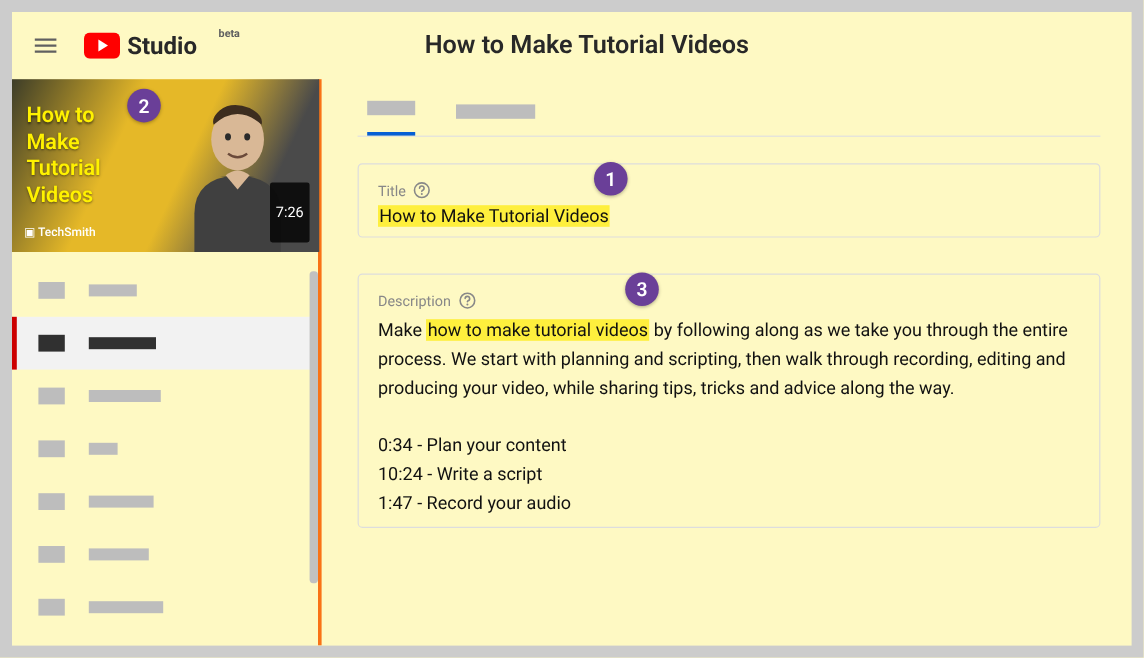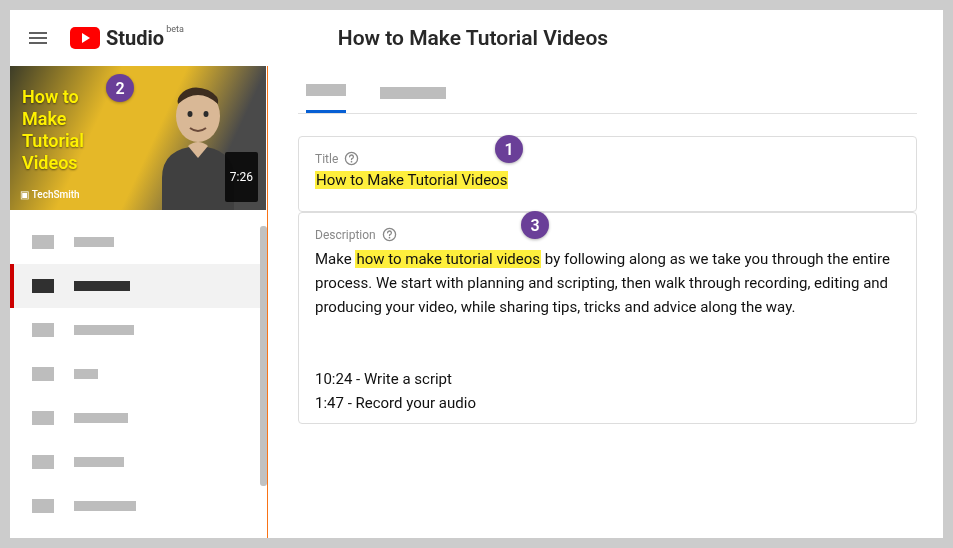--- a/index.html
+++ b/index.html
@@ -1,27 +1,27 @@
 <!DOCTYPE html>
 <html><head>
   <meta charset="utf-8">
   <style>
     * { box-sizing: border-box; margin: 0; padding: 0; }
     body { font-family: Roboto, Arial, sans-serif; background: #ccc; width: 953px; height: 548px; padding: 10px; }
-    .window { background: #ffffff; width: 100%; height: 100%; overflow: hidden; position: relative; }
+    .window { background: #fef9c3; width: 100%; height: 100%; overflow: hidden; position: relative; }
     .header { display: flex; align-items: center; height: 56px; padding: 0 16px; }
     .menu-btn { width: 24px; height: 24px; margin-right: 20px; cursor: pointer; }
     .menu-btn svg { width: 24px; height: 24px; fill: #606060; }
     .logo { display: flex; align-items: center; font-weight: 700; font-size: 20px; color: #282828; }
     .logo-icon { display: inline-flex; margin-right: 6px; }
     .logo-icon svg { width: 30px; height: 22px; }
-    .logo-beta { font-size: 9px; font-weight: 400; position: relative; top: -9px; margin-left: 2px; color: #606060; }
+    .logo-beta { font-size: 9px; font-weight: 700; position: relative; top: -9px; margin-left: 18px; color: #606060; }
     .page-title { margin-left: 154px; font-size: 21px; font-weight: 600; color: #282828; }
     .body { display: flex; height: calc(100% - 56px); }
-    .sidebar { width: 258px; flex-shrink: 0; display: flex; flex-direction: column; position: relative; border-right: 1px solid #f97316; }
+    .sidebar { width: 258px; flex-shrink: 0; display: flex; flex-direction: column; position: relative; border-right: 3px solid #f97316; }
     .thumb { width: 256px; height: 144px; position: relative; background: linear-gradient(115deg, #3d3d28 0%, #e5b828 35%, #e5b828 55%, #4a4a4a 80%); overflow: hidden; }
     .thumb-title { position: absolute; top: 20px; left: 12px; color: #fff200; font-size: 18px; font-weight: 600; line-height: 22px; text-shadow: 0 1px 2px rgba(0,0,0,0.5); }
     .thumb-person { position: absolute; right: 18px; top: 12px; width: 100px; height: 132px; }
     .thumb-brand { position: absolute; bottom: 10px; left: 10px; color: #fff; font-size: 10px; font-weight: 500; }
     .thumb-dur { position: absolute; bottom: 8px; right: 8px; background: rgba(0,0,0,0.8); color: #fff; padding: 18px 5px; font-size: 12px; border-radius: 2px; }
     .sidebar-nav { flex: 1; overflow-y: auto; padding-top: 10px; }
     .nav-item { display: flex; align-items: center; height: 44px; padding: 0 22px; cursor: pointer; }
     .nav-item.active { background: #f2f2f2; border-left: 4px solid #cc0000; padding-left: 18px; }
     .nav-icon { width: 22px; height: 14px; background: #bdbdbd; margin-right: 20px; }
     .nav-item.active .nav-icon { background: #303030; }
@@ -33,21 +33,21 @@
     .nav-item:nth-child(5) .nav-label { width: 54px; }
     .nav-item:nth-child(6) .nav-label { width: 50px; }
     .nav-item:nth-child(7) .nav-label { width: 62px; }
     .sidebar-scroll { position: absolute; right: 0; top: 160px; width: 7px; height: 260px; background: #c1c1c1; border-radius: 3px; }
     .main { flex: 1; padding: 0 26px 20px 30px; overflow-y: auto; }
     .tabbar { display: flex; border-bottom: 1px solid #e0e0e0; height: 48px; align-items: flex-end; margin-bottom: 22px; padding-left: 8px; }
     .tab { padding-bottom: 14px; margin-right: 34px; }
     .tab.active { border-bottom: 3px solid #065fd4; }
     .tab-ph1 { width: 40px; height: 12px; background: #bdbdbd; }
     .tab-ph2 { width: 66px; height: 12px; background: #bdbdbd; }
-    .card { border: 1px solid #ddd; border-radius: 4px; padding: 14px 16px 22px; position: relative; }
+    .card { border: 1px solid #ddd; border-radius: 4px; padding: 14px 16px 8px; margin-bottom: 30px; position: relative; }
     .field-label { color: #888; font-size: 12px; margin-bottom: 5px; display: flex; align-items: center; }
     .help-icon { width: 15px; height: 15px; margin-left: 6px; display: inline-flex; align-items: center; justify-content: center; }
     .help-icon svg { width: 15px; height: 15px; stroke: #888; fill: none; }
     .title-value { font-size: 15px; color: #111; }
     .highlight { background: #feef3d; padding: 0px 1px; }
     .desc-text { font-size: 15px; color: #111; line-height: 24px; }
     .annot { position: absolute; width: 28px; height: 28px; border-radius: 50%; background: #6a3f98; color: #fff; display: flex; align-items: center; justify-content: center; font-size: 16px; font-weight: 600; z-index: 20; box-shadow: 0 1px 3px rgba(0,0,0,0.3); }
   </style>
 </head>
 <body>
@@ -161,21 +161,21 @@
             <svg viewBox="0 0 16 16">
                 <circle cx="8" cy="8" r="6.5" stroke-width="1.4"></circle>
                 <path d="M6 6.2 A2 2 0 1 1 8.4 8.2 L8 9" stroke-width="1.4" stroke-linecap="round"></path>
                 <circle cx="8" cy="11.4" r="0.9" fill="#888" stroke="none"></circle>
               </svg>
           </span>
         </div>
         <div class="desc-text">
           <span>Make </span><span class="highlight">how to make tutorial videos</span><span> by following along as we take you through the entire process. We start with planning and scripting, then walk through recording, editing and producing your video, while sharing tips, tricks and advice along the way.</span>
           <br><br>
-          <br>
+          <span>0:34 - Plan your content</span><br>
           <span>10:24 - Write a script</span><br>
           <span>1:47 - Record your audio</span>
         </div>
         <div class="annot" style="top:-2px; left:222px;">3</div>
       </div>
     </div>
   </div>
 </div>
 
 </body></html>

